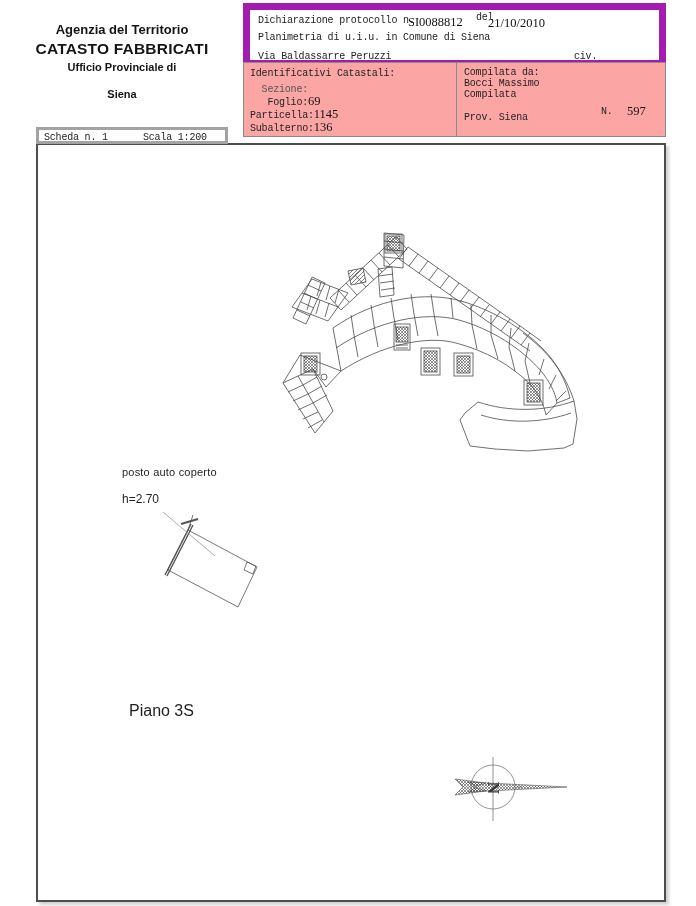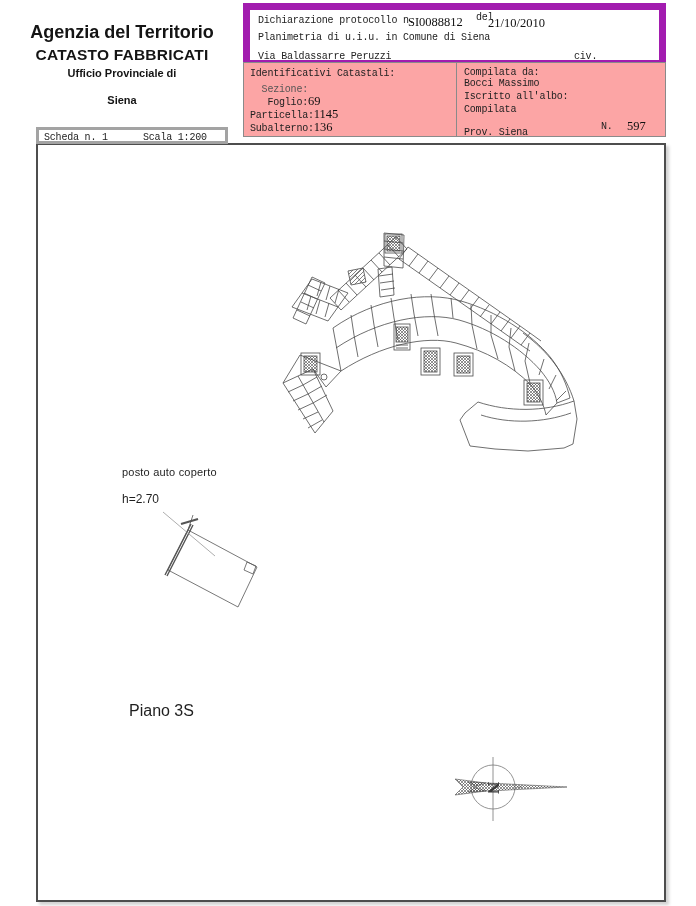--- a/index.html
+++ b/index.html
@@ -3,21 +3,21 @@
 <meta charset="utf-8">
 <style>
   html,body{margin:0;padding:0;background:#fff;}
   .page{position:relative;width:696px;height:906px;background:#fff;overflow:hidden;
         font-family:"Liberation Sans",sans-serif;color:#1b1b1b;}
   .mono{font-family:"Liberation Mono","DejaVu Sans Mono",monospace;font-size:10px;
         letter-spacing:-0.2px;color:#222;white-space:pre;}
   .serif{font-family:"Liberation Serif","DejaVu Serif",serif;font-size:12.5px;color:#111;}
   
   .agency{position:absolute;left:14px;top:22px;width:216px;text-align:center;font-weight:bold;color:#141414;}
-  .ag1{font-size:18px;margin-bottom:3px;}
+  .ag1{font-size:13px;margin-bottom:3px;}
   .ag2{font-size:15.5px;margin-bottom:3px;letter-spacing:0.2px;}
   .ag3{font-size:11px;margin-bottom:15px;}
   .ag4{font-size:11px;}
   
   .pbox{position:absolute;left:243px;top:3px;width:423px;height:64px;border:7px solid #a21caf;
         box-sizing:border-box;background:#fff;}
   .pline1{position:absolute;left:8px;top:5px;}
   .proto-num{position:absolute;left:158px;top:5px;}
   .del-lbl{position:absolute;left:226px;top:2px;}
   .proto-date{position:absolute;left:238px;top:6px;}
@@ -78,21 +78,20 @@
     <div class="icol">
       <div class="irow mono">Identificativi Catastali:</div>
       <div class="irow"><span class="mono sez">  Sezione:</span></div>
       <div class="irow"><span class="mono">   Foglio:</span><span class="serif">69</span></div>
       <div class="irow"><span class="mono">Particella:</span><span class="serif">1145</span></div>
       <div class="irow"><span class="mono">Subalterno:</span><span class="serif">136</span></div>
     </div>
     <div class="ccol">
       <div class="crow mono">Compilata da:</div>
       <div class="crow mono">Bocci Massimo</div>
-      <div class="crow sp mono">Iscritto all'albo:</div>
       <div class="crow mono">Compilata</div>
       <div class="prov-row">
         <span class="mono">Prov. Siena</span>
         <span class="mono n-lbl">N.</span>
         <span class="serif n-val">597</span>
       </div>
     </div>
   </div>
 
   <div class="sbar">

